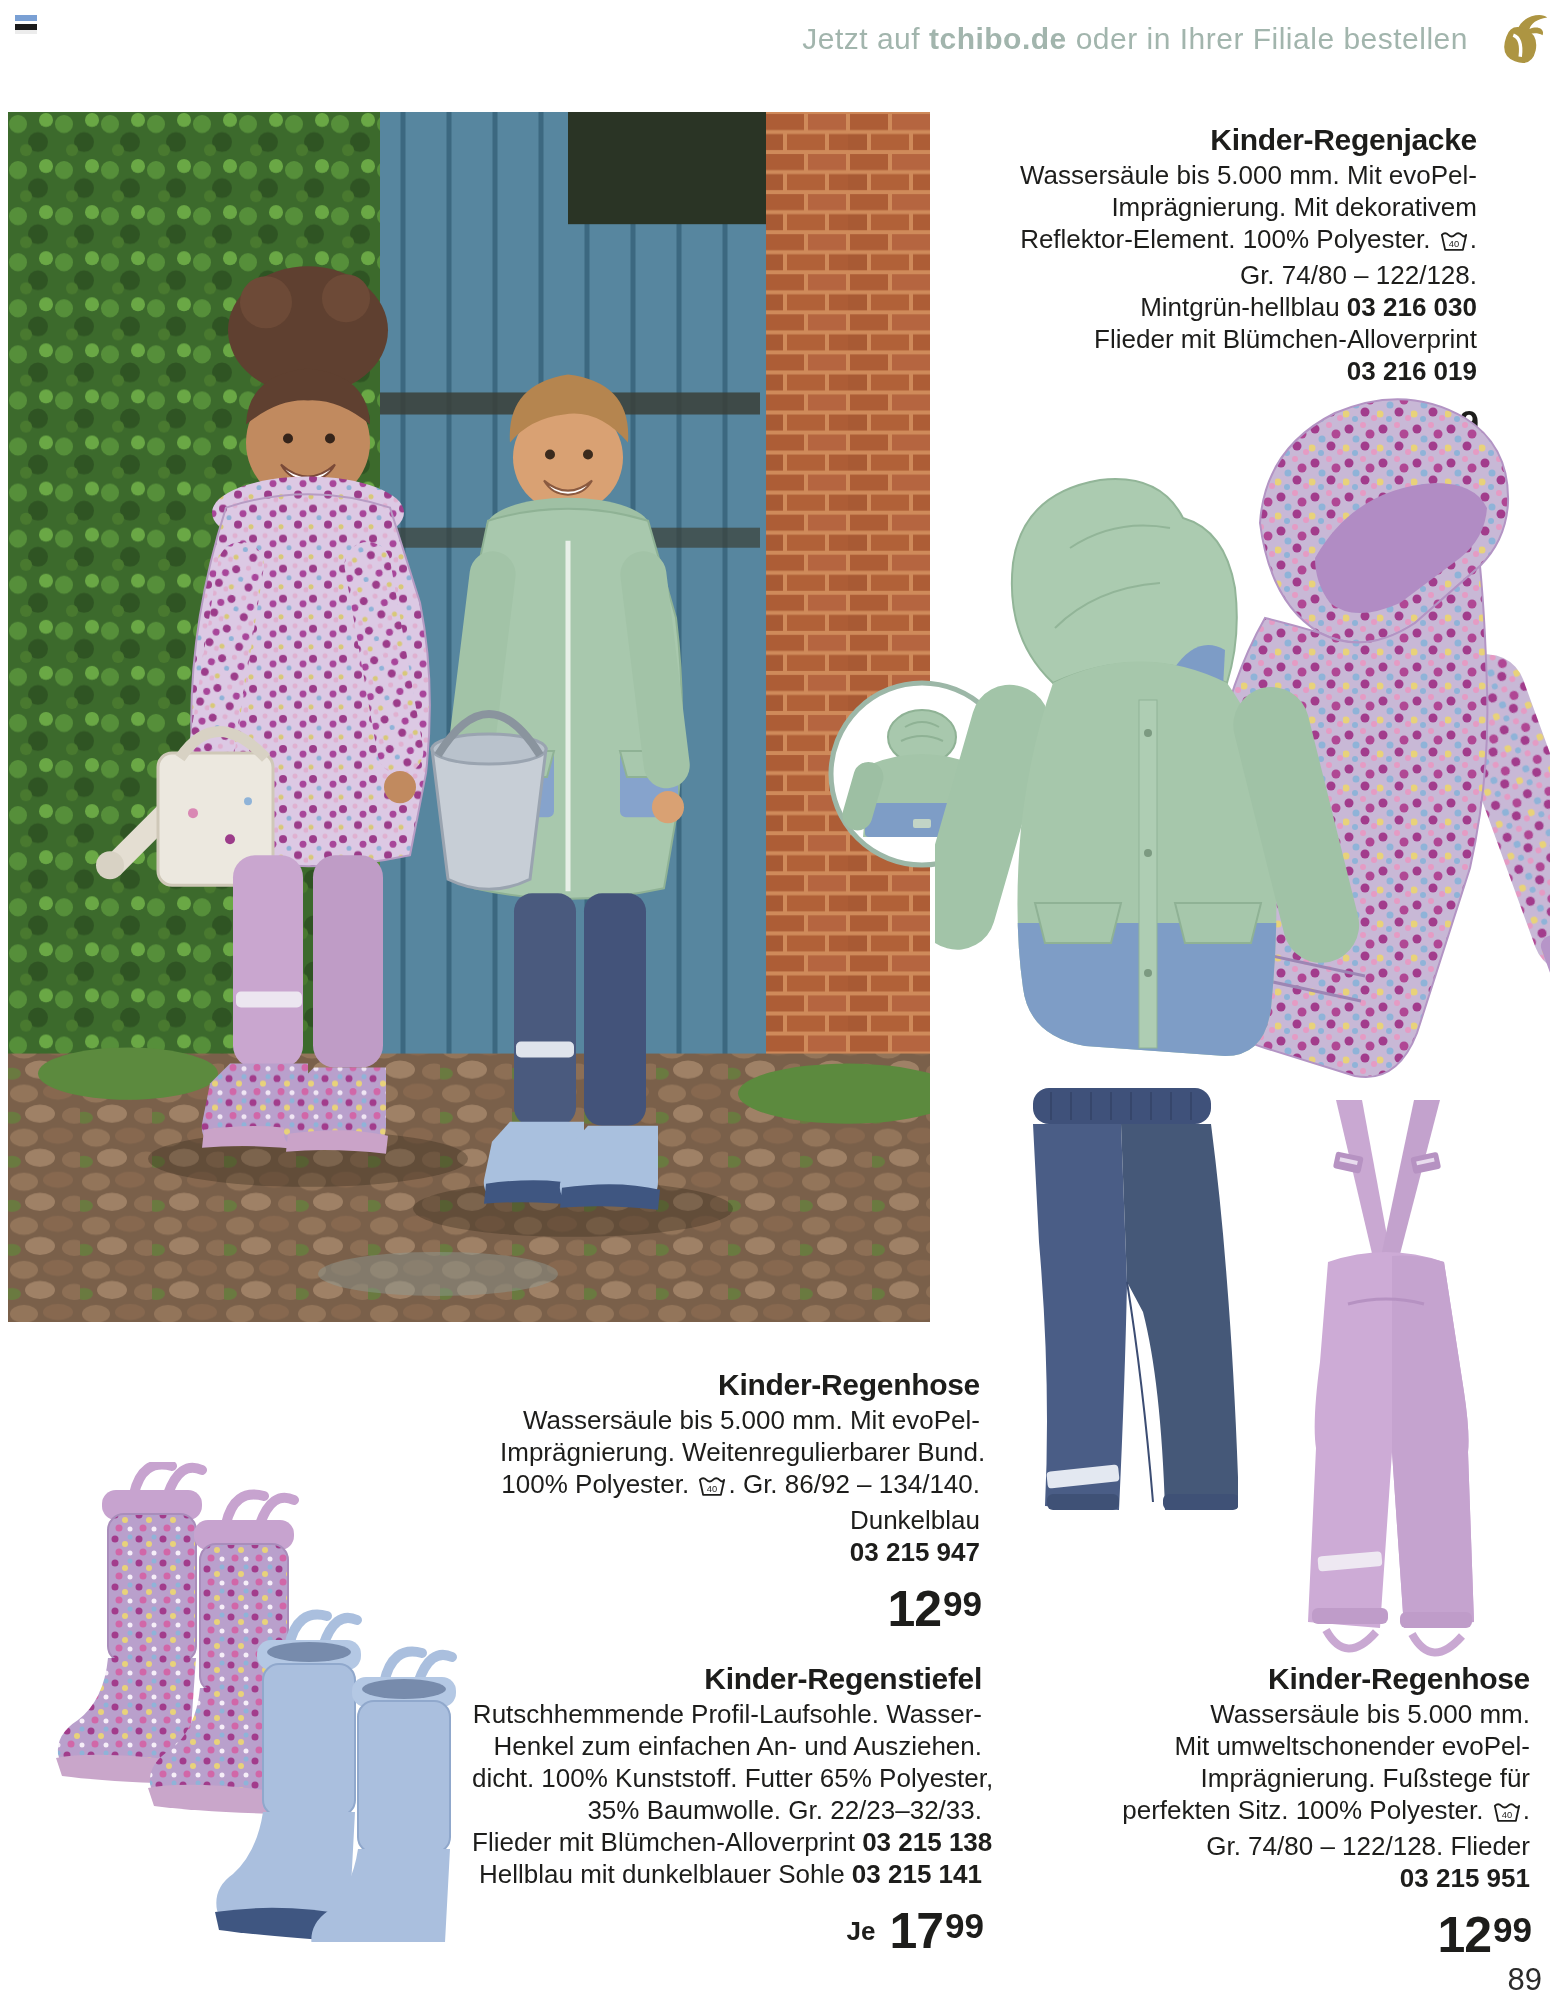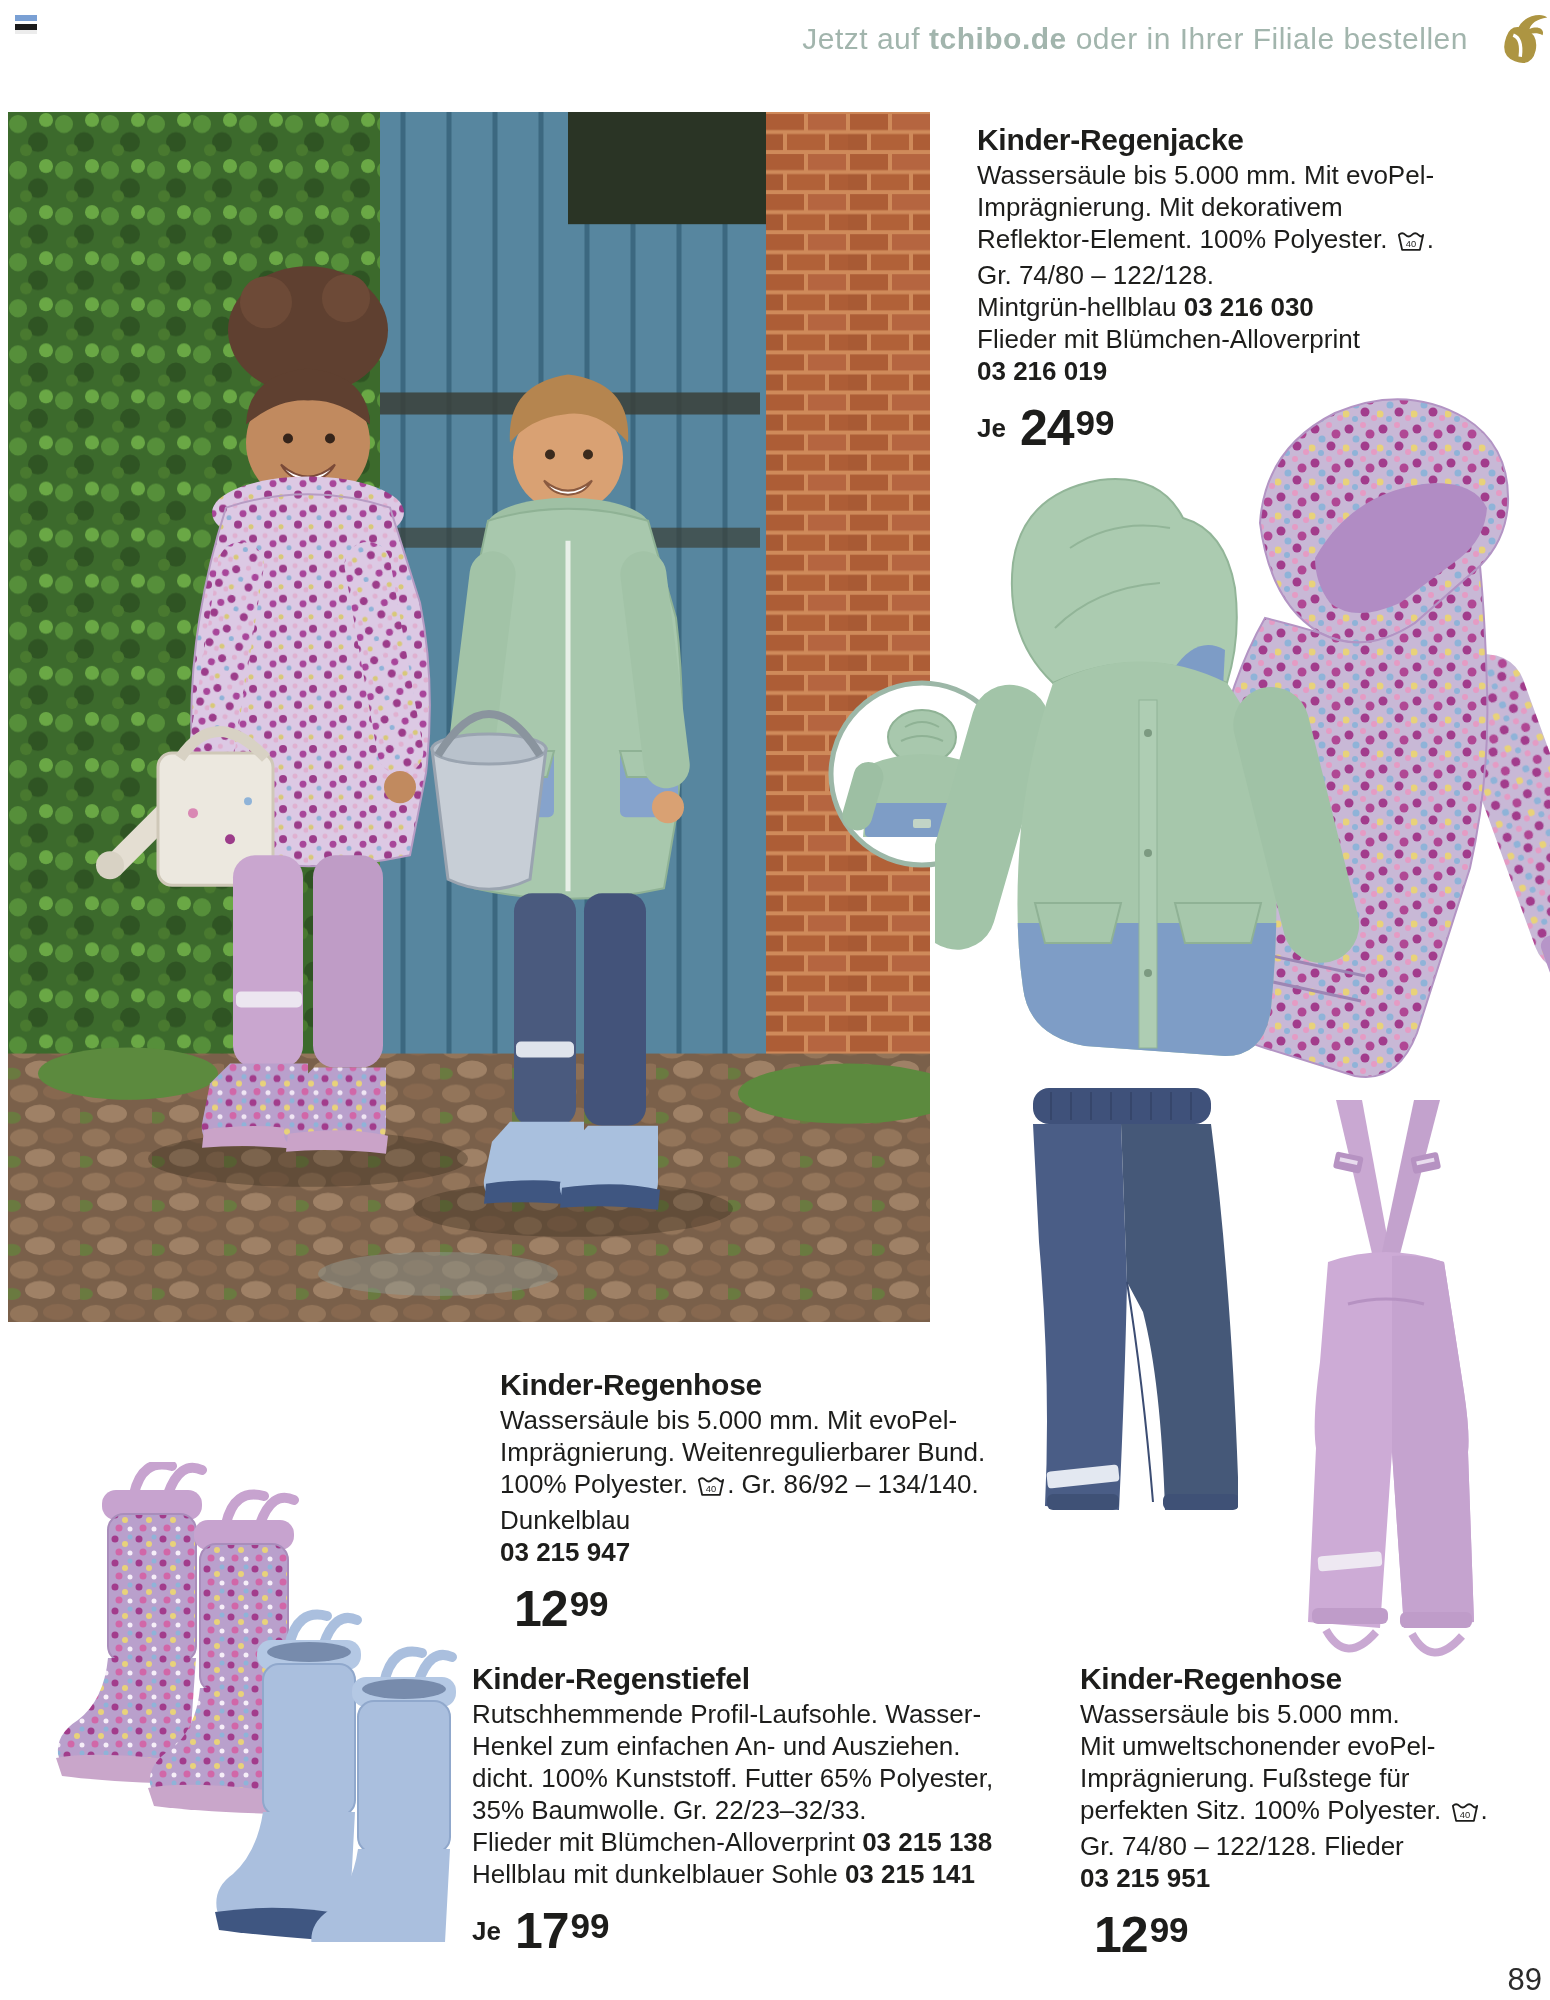--- a/index.html
+++ b/index.html
@@ -1,17 +1,17 @@
 <!DOCTYPE html>
 <html><head>
 <meta charset="utf-8">
 <style>
   html,body{margin:0;padding:0;background:#fff;}
   #canvas{position:relative;width:1550px;height:2000px;background:#fff;overflow:hidden;
-          font-family:"Liberation Sans",sans-serif;color:#1d1d1b;}
+          font-family:"Liberation Sans",sans-serif;color:#1d1d1b;text-align:right;}
   
   .header{position:absolute;top:8px;right:2px;display:flex;align-items:center;gap:26px;}
   .header-text{font-size:30px;letter-spacing:.5px;color:#a2b5ad;white-space:pre;}
   .header-text .brand{font-weight:bold;}
   .logo{width:54px;height:62px;}
   .regmark{position:absolute;left:15px;top:15px;width:22px;height:19px;}
   .regmark .s1{height:6px;background:#7aa0d4;}
   .regmark .s2{height:3px;background:#fdfdfd;}
   .regmark .s3{height:6px;background:#1a1a1a;}
   .regmark .s4{height:4px;background:#ececec;}

